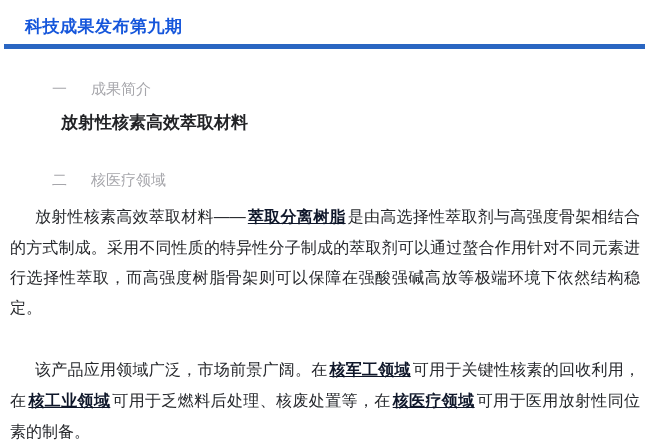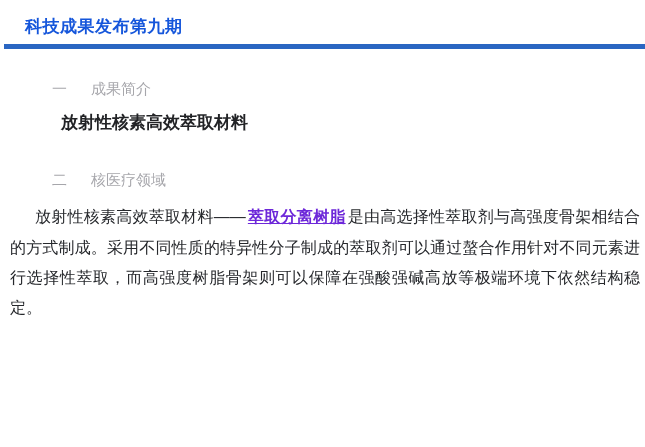--- a/index.html
+++ b/index.html
@@ -53,21 +53,21 @@
     font-size: 16px;
     line-height: 30px;
     text-align: justify;
     text-indent: 24px;
     color: #26282C;
   }
   .para1 { margin-top: 13px; }
   .para2 { margin-top: 32px; }
 
   .hl {
-    color: #6d28d9;
+    color: #0f172a;
     font-weight: bold;
     text-decoration: underline;
     cursor: pointer;
     font-family: Liberation Mono, monospace;
   }
 </style>
 </head>
 <body>
 
 <div class="page">
@@ -85,14 +85,15 @@
 
   <div class="name">放射性核素高效萃取材料</div>
 
   <div class="section sec2">
     <span class="marker">二</span>
     <span>核医疗领域</span>
   </div>
 
   <p class="para para1"><span>放射性核素高效萃取材料——</span><span class="hl">萃取分离树脂</span><span>是由高选择性萃取剂与高强度骨架相结合的方式制成。采用不同性质的特异性分子制成的萃取剂可以通过螯合作用针对不同元素进行选择性萃取，而高强度树脂骨架则可以保障在强酸强碱高放等极端环境下依然结构稳定。</span></p>
 
+  <p class="para para2"><span>该产品应用领域广泛，市场前景广阔。在</span><span class="hl">核军工领域</span><span>可用于关键性核素的回收利用，在</span><span class="hl">核工业领域</span><span>可用于乏燃料后处理、核废处置等，在</span><span class="hl">核医疗领域</span><span>可用于医用放射性同位素的制备。</span></p>
 
 </div>
 
 </body></html>

